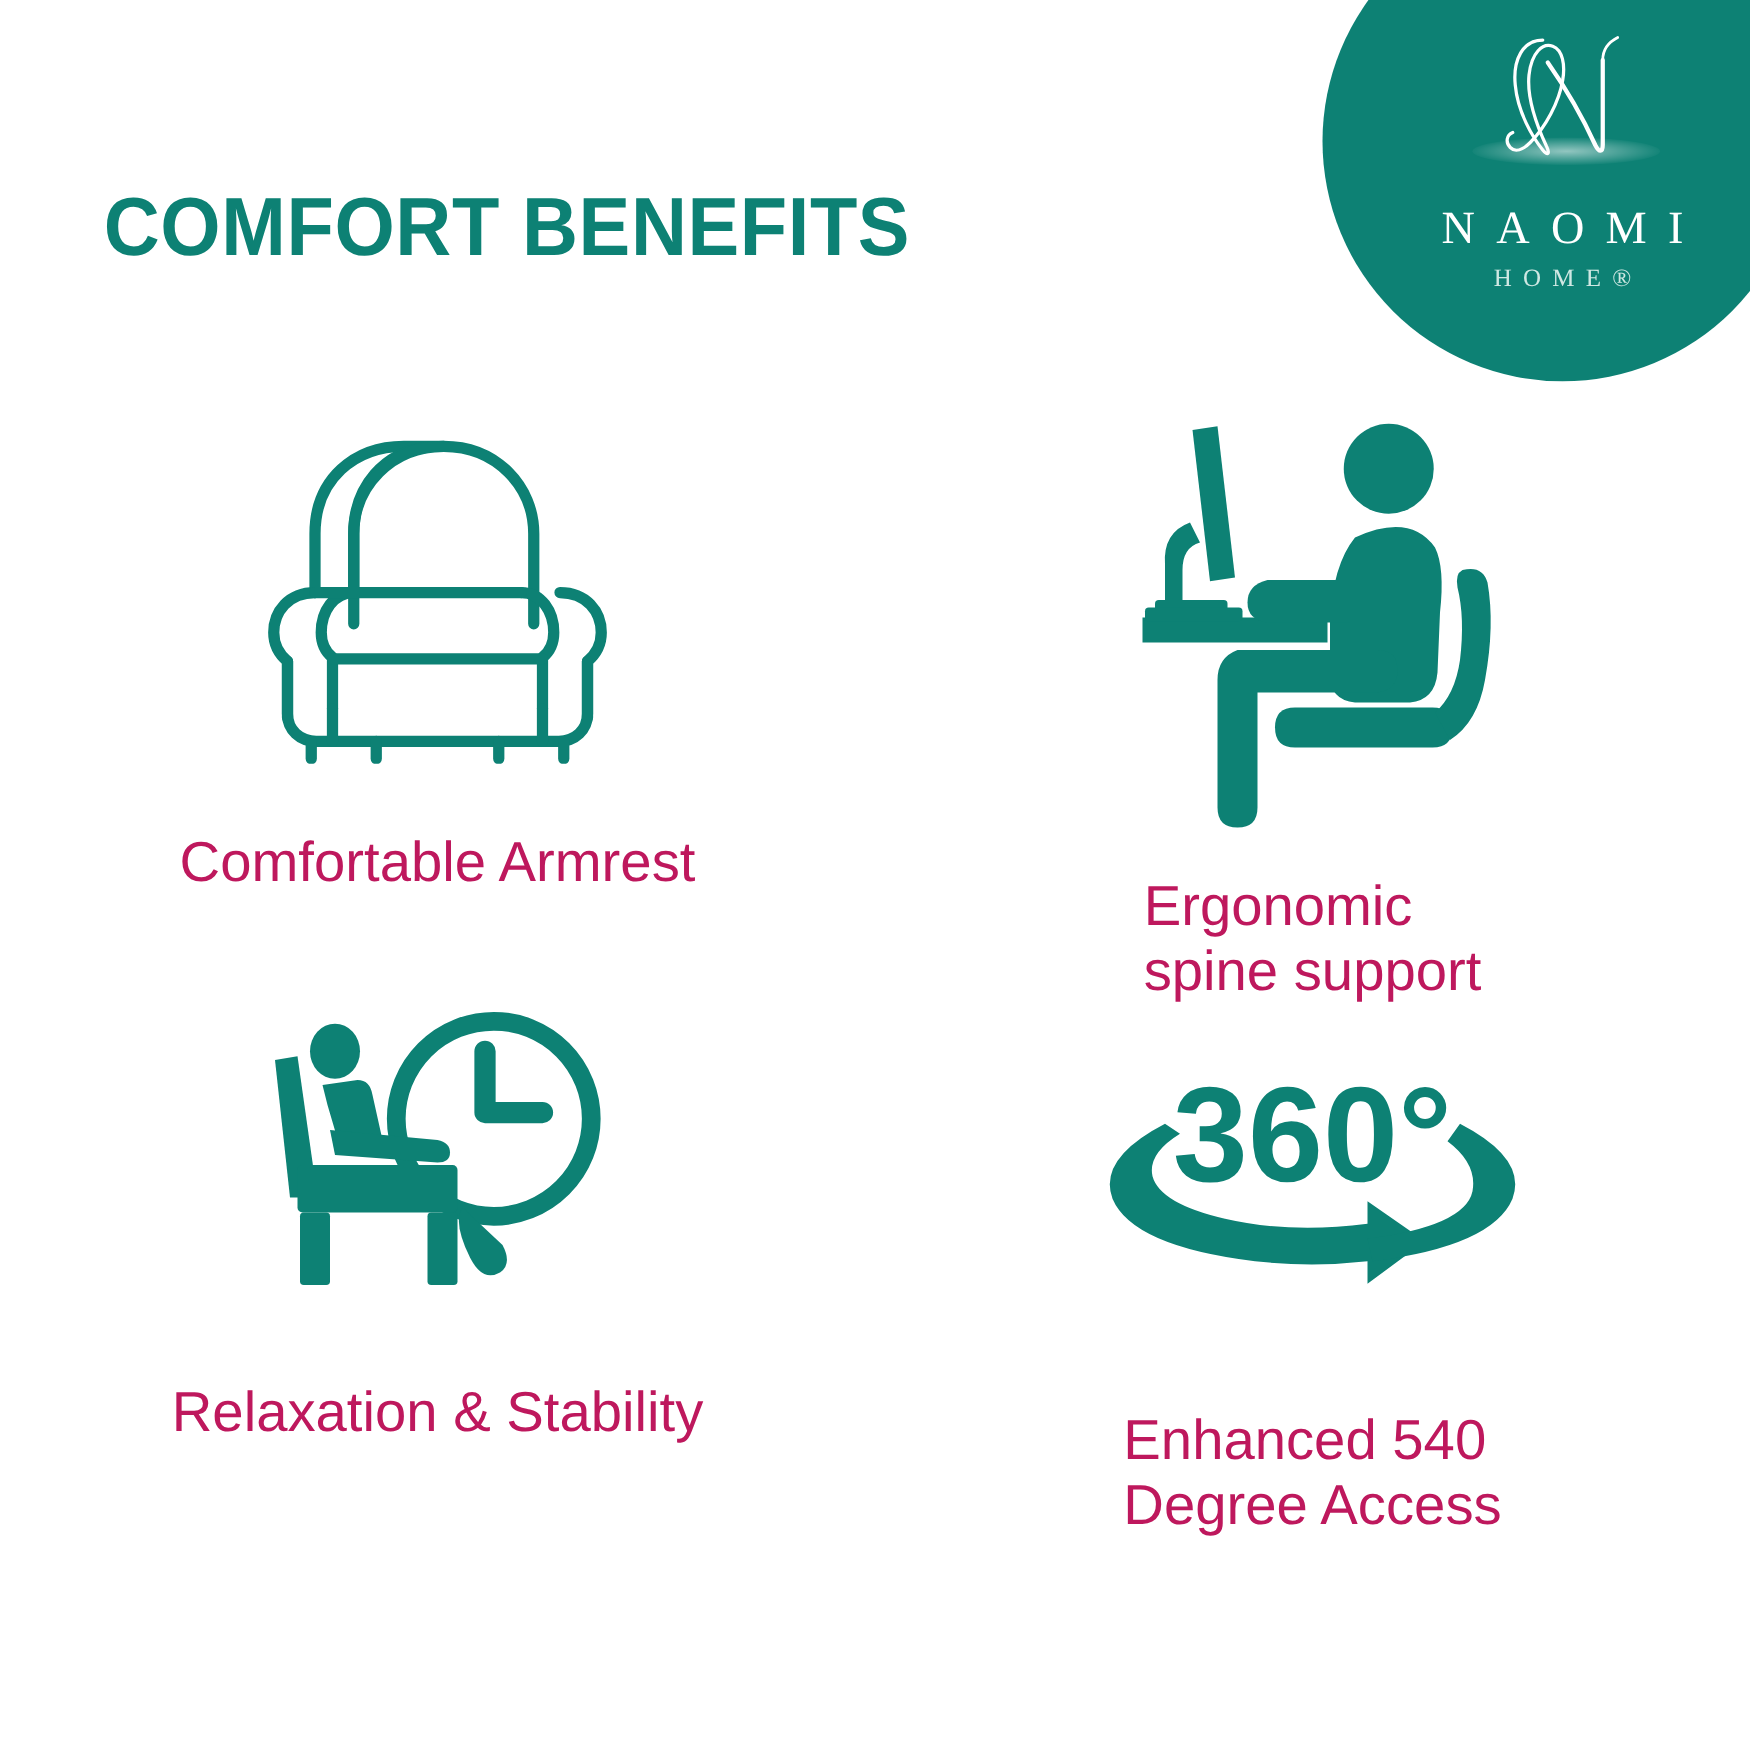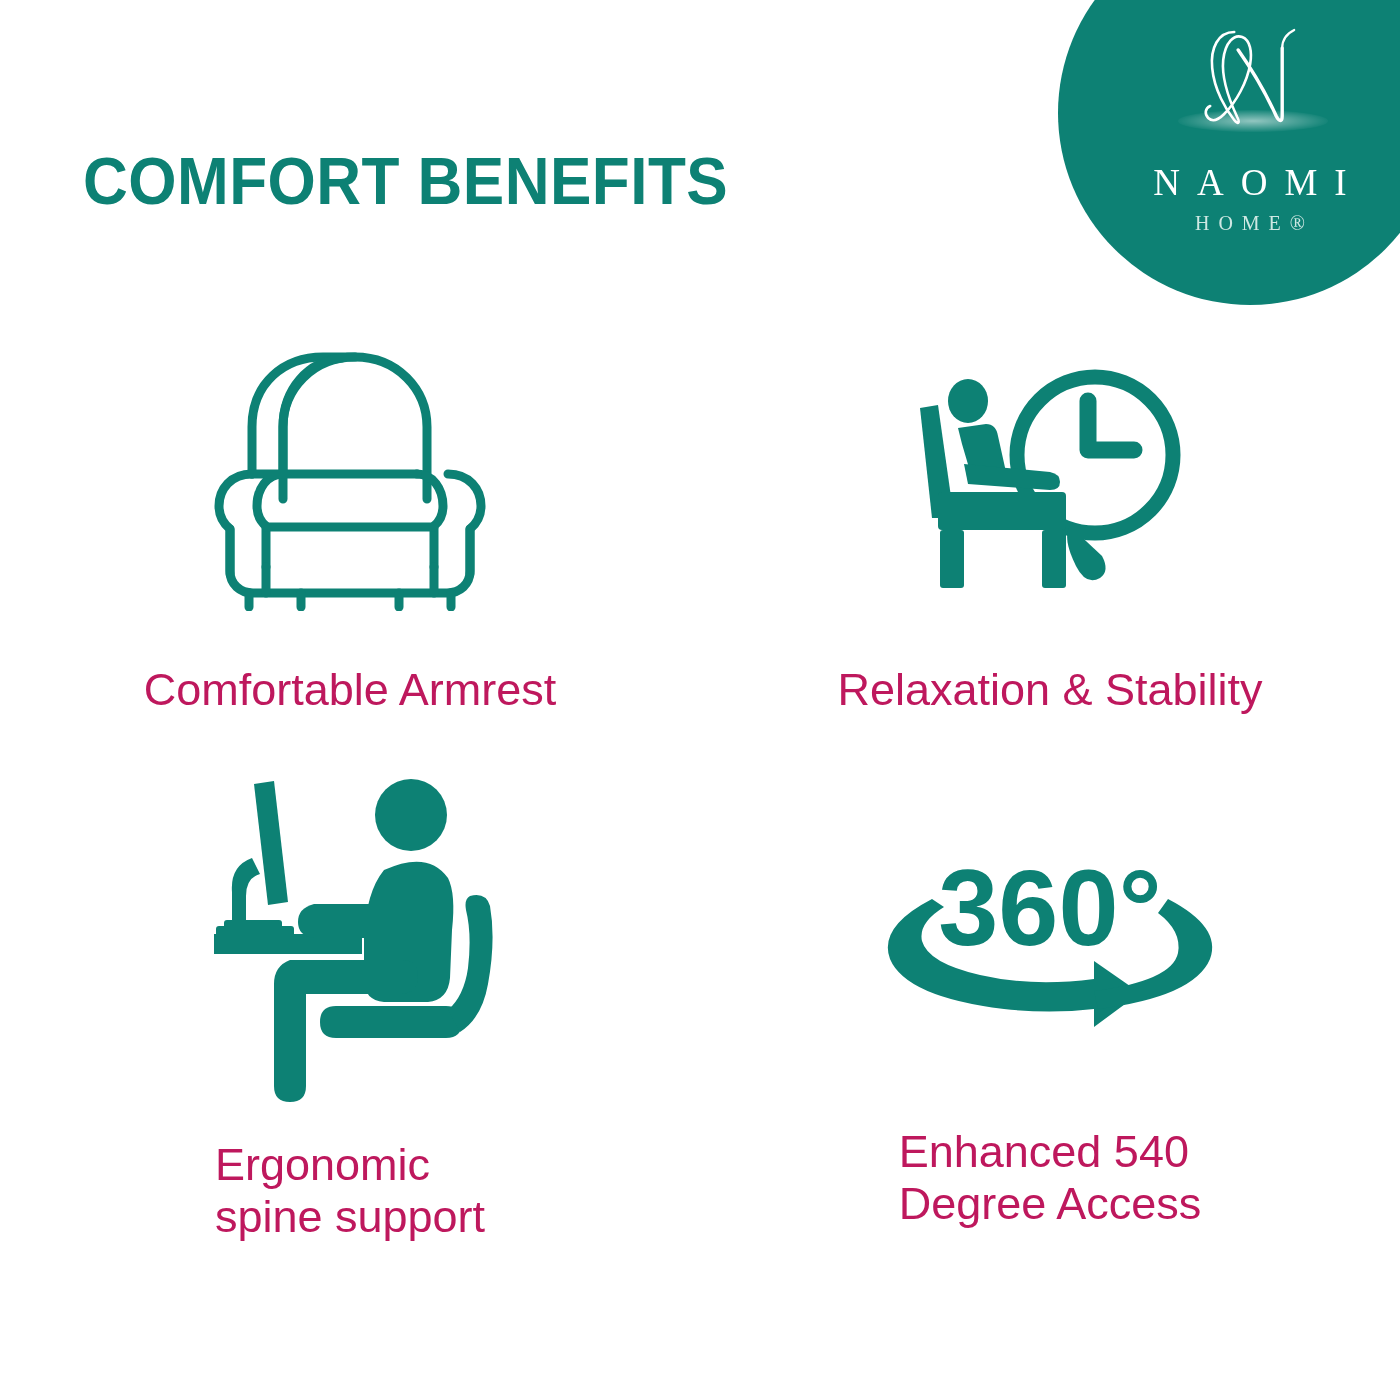--- a/index.html
+++ b/index.html
@@ -196,20 +196,52 @@
             <path d="M44 244 L44 258"></path>
             <path d="M96 244 L96 258"></path>
             <path d="M194 244 L194 258"></path>
             <path d="M246 244 L246 258"></path>
           </g>
         </svg>
       </div>
       <div class="feature-label">Comfortable Armrest</div>
     </div>
 
+    <div class="feature" id="feature-ergonomic">
+      <div class="feature-icon">
+        <svg width="296" height="345" viewBox="0 0 296 345">
+          <g fill="#0d8174">
+
+            <path d="M52 14 L72 11 L86 132 L66 135 Z"></path>
+
+            <path d="M50 88 Q28 96 30 122 L30 152 L44 152 L44 126 Q44 108 58 104 Z"></path>
+
+            <rect x="22" y="150" width="58" height="12" rx="3"></rect>
+
+            <path d="M12 164 L160 164 L160 184 L12 184 Z"></path>
+            <rect x="14" y="156" width="78" height="11" rx="3"></rect>
+
+            <circle cx="209" cy="45" r="36"></circle>
+
+            <path d="M182 100 Q226 80 246 108 Q254 124 250 160 L248 208 Q246 230 226 232 L182 232 Q162 230 162 210 L162 168 Q164 122 182 100 Z"></path>
+
+            <path d="M112 134 Q96 138 96 152 Q96 166 112 168 L178 168 L178 134 Z"></path>
+
+            <path d="M88 190 Q72 196 72 214 L72 316 Q72 332 88 332 Q104 332 104 316 L104 224 L200 224 Q216 222 216 206 Q216 190 200 190 Z"></path>
+
+            <path d="M134 236 L244 236 Q260 236 260 252 Q260 268 244 268 L134 268 Q118 268 118 252 Q118 236 134 236 Z"></path>
+
+            <path d="M268 126 Q284 122 288 136 Q294 170 286 214 Q280 248 258 262 L246 240 Q262 226 266 198 Q270 164 264 140 Q262 129 268 126 Z"></path>
+          </g>
+        </svg>
+      </div>
+      <div class="feature-label">Ergonomic
+spine support</div>
+    </div>
+
     <div class="feature" id="feature-relaxation">
       <div class="feature-icon">
         <svg width="280" height="224" viewBox="0 0 280 224">
 
           <circle cx="185" cy="87" r="78" fill="none" stroke="#0d8174" stroke-width="15"></circle>
 
           <path d="M178 33 L178 82 L224 82" fill="none" stroke="#0d8174" stroke-width="17" stroke-linecap="round" stroke-linejoin="round"></path>
           <g fill="#0d8174">
 
             <ellipse cx="58" cy="33" rx="20" ry="22"></ellipse>
@@ -223,52 +255,20 @@
             <rect x="28" y="124" width="128" height="38" rx="4"></rect>
 
             <rect x="30" y="162" width="24" height="58" rx="3"></rect>
             <rect x="132" y="162" width="24" height="58" rx="3"></rect>
 
             <path d="M160 158 Q152 170 166 198 Q176 218 190 210 Q200 203 192 188 Z"></path>
           </g>
         </svg>
       </div>
       <div class="feature-label">Relaxation &amp; Stability</div>
-    </div>
-
-    <div class="feature" id="feature-ergonomic">
-      <div class="feature-icon">
-        <svg width="296" height="345" viewBox="0 0 296 345">
-          <g fill="#0d8174">
-
-            <path d="M52 14 L72 11 L86 132 L66 135 Z"></path>
-
-            <path d="M50 88 Q28 96 30 122 L30 152 L44 152 L44 126 Q44 108 58 104 Z"></path>
-
-            <rect x="22" y="150" width="58" height="12" rx="3"></rect>
-
-            <path d="M12 164 L160 164 L160 184 L12 184 Z"></path>
-            <rect x="14" y="156" width="78" height="11" rx="3"></rect>
-
-            <circle cx="209" cy="45" r="36"></circle>
-
-            <path d="M182 100 Q226 80 246 108 Q254 124 250 160 L248 208 Q246 230 226 232 L182 232 Q162 230 162 210 L162 168 Q164 122 182 100 Z"></path>
-
-            <path d="M112 134 Q96 138 96 152 Q96 166 112 168 L178 168 L178 134 Z"></path>
-
-            <path d="M88 190 Q72 196 72 214 L72 316 Q72 332 88 332 Q104 332 104 316 L104 224 L200 224 Q216 222 216 206 Q216 190 200 190 Z"></path>
-
-            <path d="M134 236 L244 236 Q260 236 260 252 Q260 268 244 268 L134 268 Q118 268 118 252 Q118 236 134 236 Z"></path>
-
-            <path d="M268 126 Q284 122 288 136 Q294 170 286 214 Q280 248 258 262 L246 240 Q262 226 266 198 Q270 164 264 140 Q262 129 268 126 Z"></path>
-          </g>
-        </svg>
-      </div>
-      <div class="feature-label">Ergonomic
-spine support</div>
     </div>
 
     <div class="feature" id="feature-access">
       <div class="feature-icon">
         <svg width="356" height="190" viewBox="0 0 356 190">
 
           <g fill="#0d8174">
             <path d="M60 58 Q6 86 18 118 Q34 156 132 168 Q178 173 222 168 L222 186 L268 152 L222 120 L222 138 Q160 146 108 134 Q56 122 50 100 Q46 82 72 66 Z"></path>
             <path d="M296 58 Q350 86 338 118 Q322 156 226 168 L222 150 Q300 140 306 112 Q310 90 286 72 Z"></path>
           </g>

